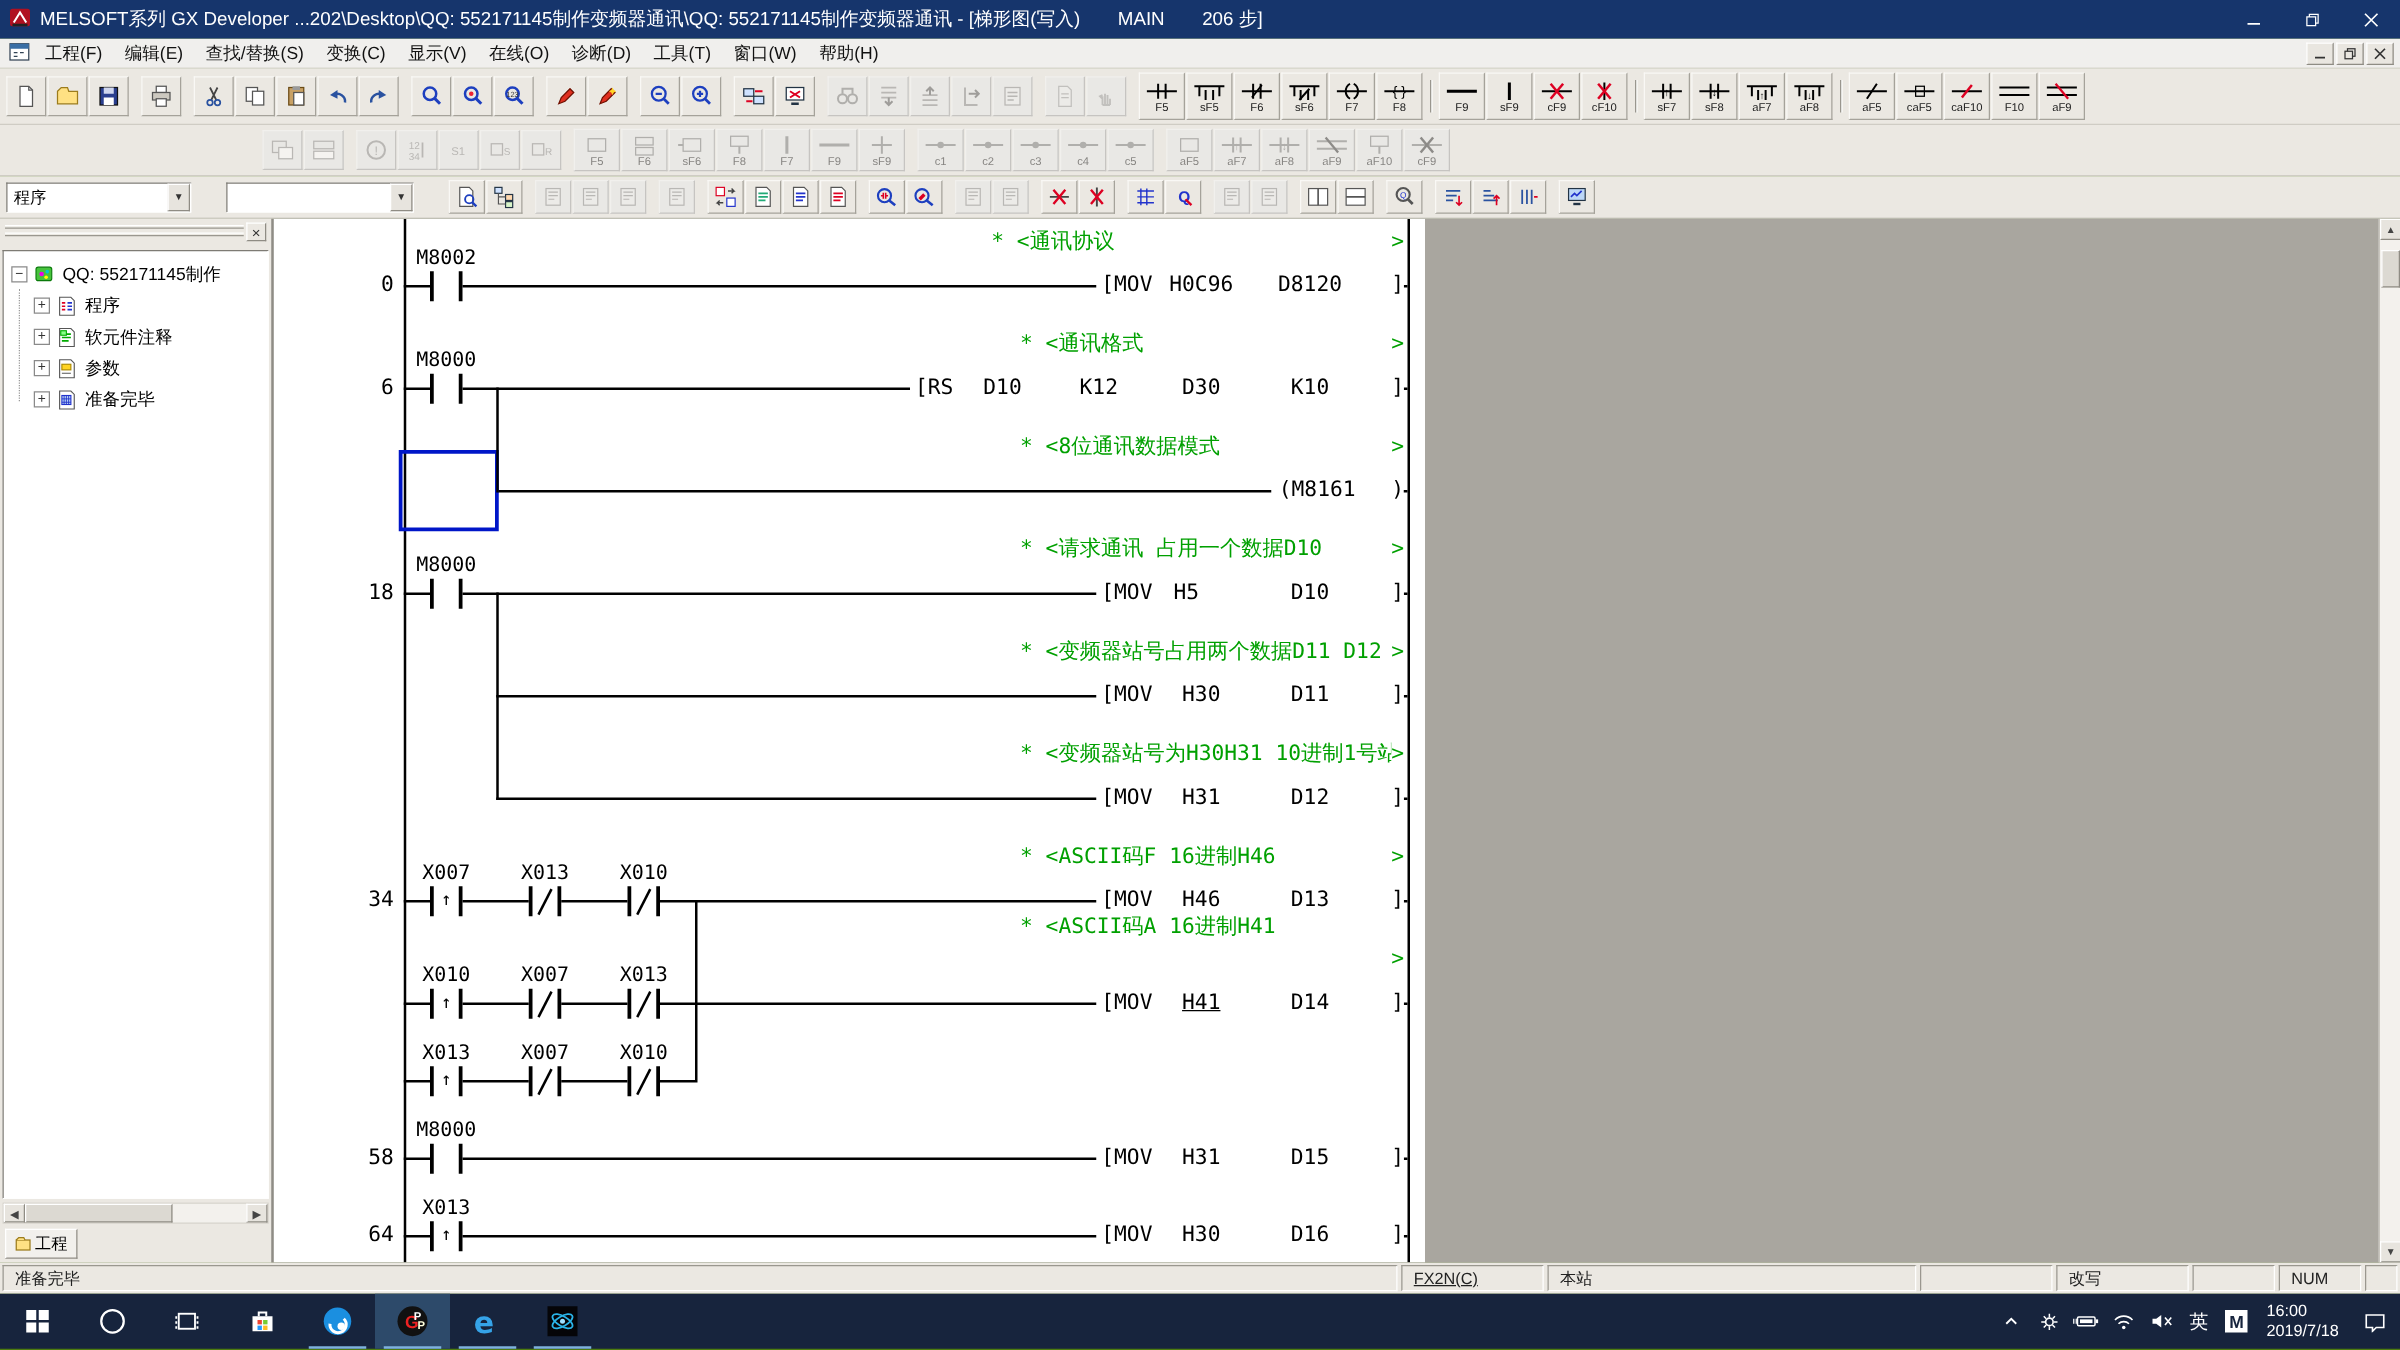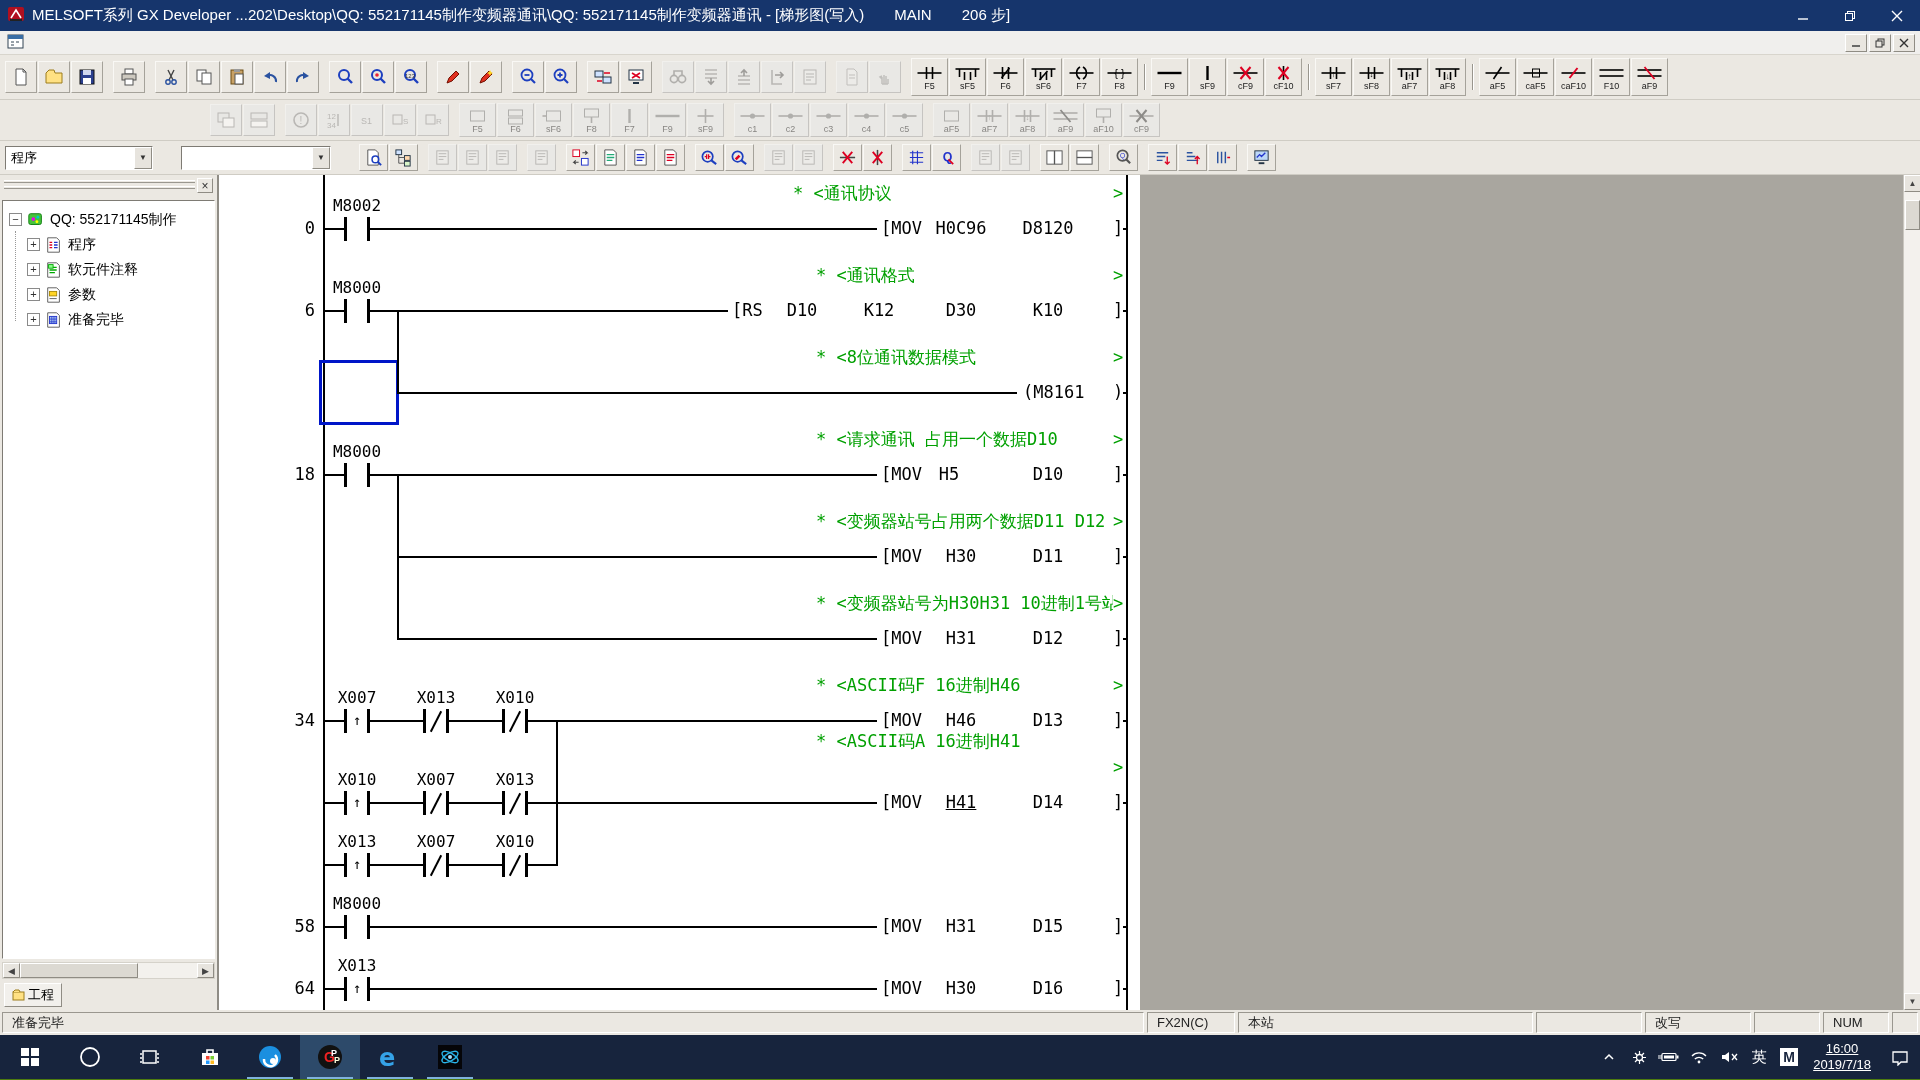--- a/index.html
+++ b/index.html
@@ -68,21 +68,21 @@
   .statusbar { height:25px; background:#ebe8e2; display:flex; align-items:stretch; padding:2px 2px; font-size:13px; color:#222; }
   .seg { border:1px solid; border-color:#9a978f #fff #fff #9a978f; margin-right:3px; display:flex; align-items:center; padding:0 9px; white-space:nowrap; }
 
   
   .taskbar { height:44px; background:#17243d; display:flex; align-items:center; color:#fff; }
   .tslot { width:60px; height:44px; display:flex; align-items:center; justify-content:center; position:relative; flex:none; }
   .tslot.run::after { content:""; position:absolute; bottom:0; left:7px; right:7px; height:2px; background:#7fb2dd; }
   .tslot.active { background:#2d4a6a; }
   .tray { margin-left:auto; display:flex; align-items:center; height:100%; }
   .tricon { width:30px; height:44px; display:flex; align-items:center; justify-content:center; flex:none; font-size:15px; }
-  .clock { text-align:center; font-size:13px; line-height:16px; padding:0 9px;text-decoration:underline; }
+  .clock { text-align:left; font-size:13px; line-height:16px; padding:0 9px; }
 </style>
 </head>
 <body>
 
 <div class="screen">
 
   <div class="titlebar">
     <span id="appicon"><svg width="18" height="18">
           <rect x="1" y="2" width="16" height="14" rx="2" fill="#b01020"></rect>
           <path d="M4 13l5-8 5 8" fill="none" stroke="#fff" stroke-width="1.6"></path>
@@ -108,20 +108,32 @@
         </span>
     </div>
   </div>
 
   <div class="menubar">
     <span id="mdiicon"><svg width="17" height="15" style="margin:0 3px;">
           <rect x="1" y="1" width="15" height="13" fill="#fff" stroke="#345"></rect>
           <rect x="1" y="1" width="15" height="4" fill="#3a6ea5"></rect>
           <path d="M4 8h3M9 8h3M4 11h3" stroke="#345"></path>
         </svg></span>
+    <span id="menuitems" style="display:flex;">
+        <span class="menuitem">工程(F)</span>
+        <span class="menuitem">编辑(E)</span>
+        <span class="menuitem">查找/替换(S)</span>
+        <span class="menuitem">变换(C)</span>
+        <span class="menuitem">显示(V)</span>
+        <span class="menuitem">在线(O)</span>
+        <span class="menuitem">诊断(D)</span>
+        <span class="menuitem">工具(T)</span>
+        <span class="menuitem">窗口(W)</span>
+        <span class="menuitem">帮助(H)</span>
+      </span>
     <span class="mdibtns">
       <span class="mdibtn">
           <svg width="10" height="10">
             <line x1="1" y1="8" x2="9" y2="8" stroke="#333" stroke-width="1.4"></line>
           </svg>
         </span>
       <span class="mdibtn">
           <svg width="10" height="10">
             <rect x="3" y="1" width="6" height="6" fill="none" stroke="#333"></rect>
             <rect x="1" y="3" width="6" height="6" fill="#e9e6e0" stroke="#333"></rect>
@@ -1097,21 +1109,21 @@
       <div class="vscroll">
         <span class="vbtn" style="top:0;">▲</span>
         <span class="vthumb"></span>
         <span class="vbtn" style="bottom:0;">▼</span>
       </div>
     </div>
   </div>
 
   <div class="statusbar">
     <span class="seg" style="flex:1;">准备完毕</span>
-    <span class="seg" style="width:88px;flex:none;">FX2N(C)</span>
+    <span class="seg" style="width:114px;flex:none;text-decoration:underline;">FX2N(C)</span>
     <span class="seg" style="width:295px;flex:none;">本站</span>
     <span class="seg" style="width:106px;flex:none;"></span>
     <span class="seg" style="width:106px;flex:none;">改写</span>
     <span class="seg" style="width:66px;flex:none;"></span>
     <span class="seg" style="width:66px;flex:none;">NUM</span>
     <span class="seg" style="width:26px;flex:none;margin-right:0;"></span>
   </div>
 
   <div class="taskbar">
     <span id="taskapps" style="display:flex;height:100%;">

